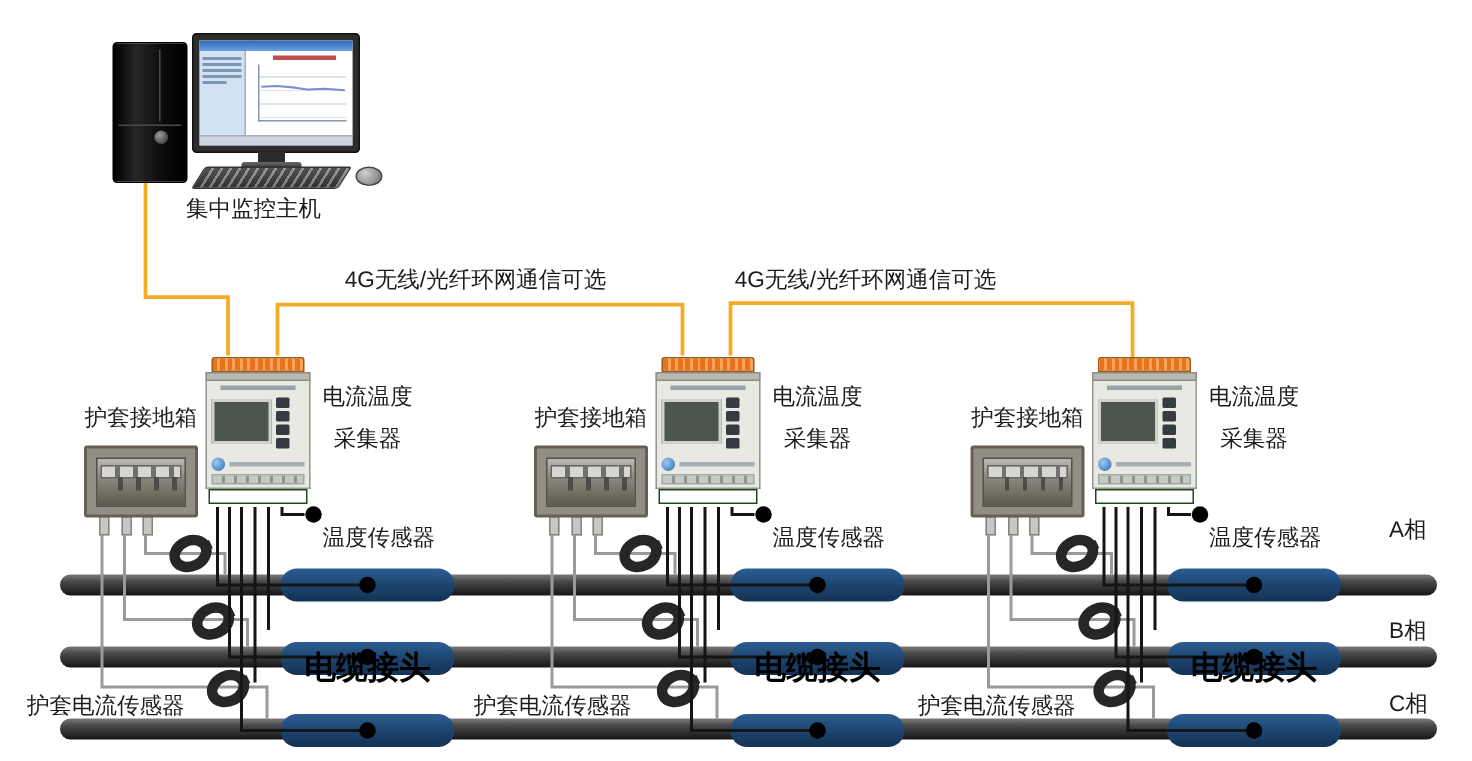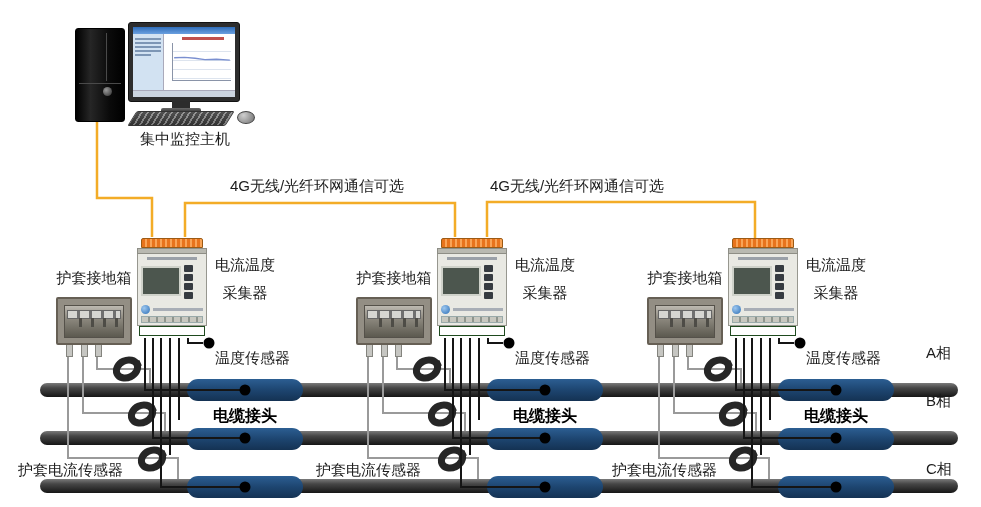--- a/index.html
+++ b/index.html
@@ -1,21 +1,21 @@
 <!DOCTYPE html>
 <html><head>
 <meta charset="utf-8">
 <style>
   html,body{margin:0;padding:0;background:#fff;}
   body{font-family:"Liberation Sans","DejaVu Sans",sans-serif;}
   #stage{position:relative;width:981px;height:507px;background:#fff;overflow:hidden;}
   #wires{position:absolute;left:0;top:0;z-index:1;}
   .lbl{position:absolute;z-index:5;color:#1c1c1c;font-size:15px;white-space:nowrap;}
   .lbl.center{text-align:center;}
-  .bold{font-weight:bold;font-size:16px;color:#000;}
+  .bold{font-weight:bold;font-size:21px;color:#000;margin-top:25px;}
 
   
   .tower{position:absolute;left:75px;top:28px;width:48px;height:92px;z-index:4;
     background:linear-gradient(90deg,#000 0%,#262626 30%,#0a0a0a 70%,#000 100%);
     border:1px solid #000;border-radius:3px;}
   .tower .vline{position:absolute;left:30px;top:4px;width:1px;height:48px;background:#4a4a4a;}
   .tower .hline{position:absolute;left:3px;top:54px;width:42px;height:1px;background:#4a4a4a;}
   .tower .pbtn{position:absolute;left:27px;top:58px;width:9px;height:9px;border-radius:50%;
     background:radial-gradient(circle at 35% 35%,#9a9a9a,#2a2a2a);}
   .monitor{position:absolute;left:128px;top:22px;width:112px;height:80px;z-index:4;
@@ -225,21 +225,21 @@
           </div>
         </div>
       </div>
       <div class="s-status"></div>
     </div>
   </div>
   <div class="stand"></div>
   <div class="mbase"></div>
   <div class="keyboard"></div>
   <div class="mouse"></div>
-  <div class="lbl" style="left:140px;top:130px;">集中监控主机</div>
+  <div class="lbl" style="left:124px;top:130px;">集中监控主机</div>
 
   <div class="lbl center" style="left:217px;top:177px;width:200px;">4G无线/光纤环网通信可选</div>
   <div class="lbl center" style="left:477px;top:177px;width:200px;">4G无线/光纤环网通信可选</div>
 
   <div class="collector" style="left:137px">
     <div class="c-top"></div>
     <div class="c-cap"></div>
     <div class="c-body">
       <div class="c-line"></div>
       <div class="c-mid">
@@ -351,16 +351,16 @@
   <div class="lbl center" style="left:631px;top:269px;width:108px;">护套接地箱</div>
   <div class="lbl center" style="left:794px;top:251px;width:84px;line-height:28px;">
     <div>电流温度</div>
     <div>采集器</div>
   </div>
   <div class="lbl" style="left:806px;top:349px;">温度传感器</div>
   <div class="lbl center bold" style="left:786px;top:406px;width:100px;">电缆接头</div>
   <div class="lbl" style="left:612px;top:461px;">护套电流传感器</div>
 
   <div class="lbl" style="left:926px;top:344px;">A相</div>
-  <div class="lbl" style="left:926px;top:392px;">B相</div>
+  <div class="lbl" style="left:926px;top:411px;">B相</div>
   <div class="lbl" style="left:926px;top:460px;">C相</div>
 
 </div>
 
 </body></html>

